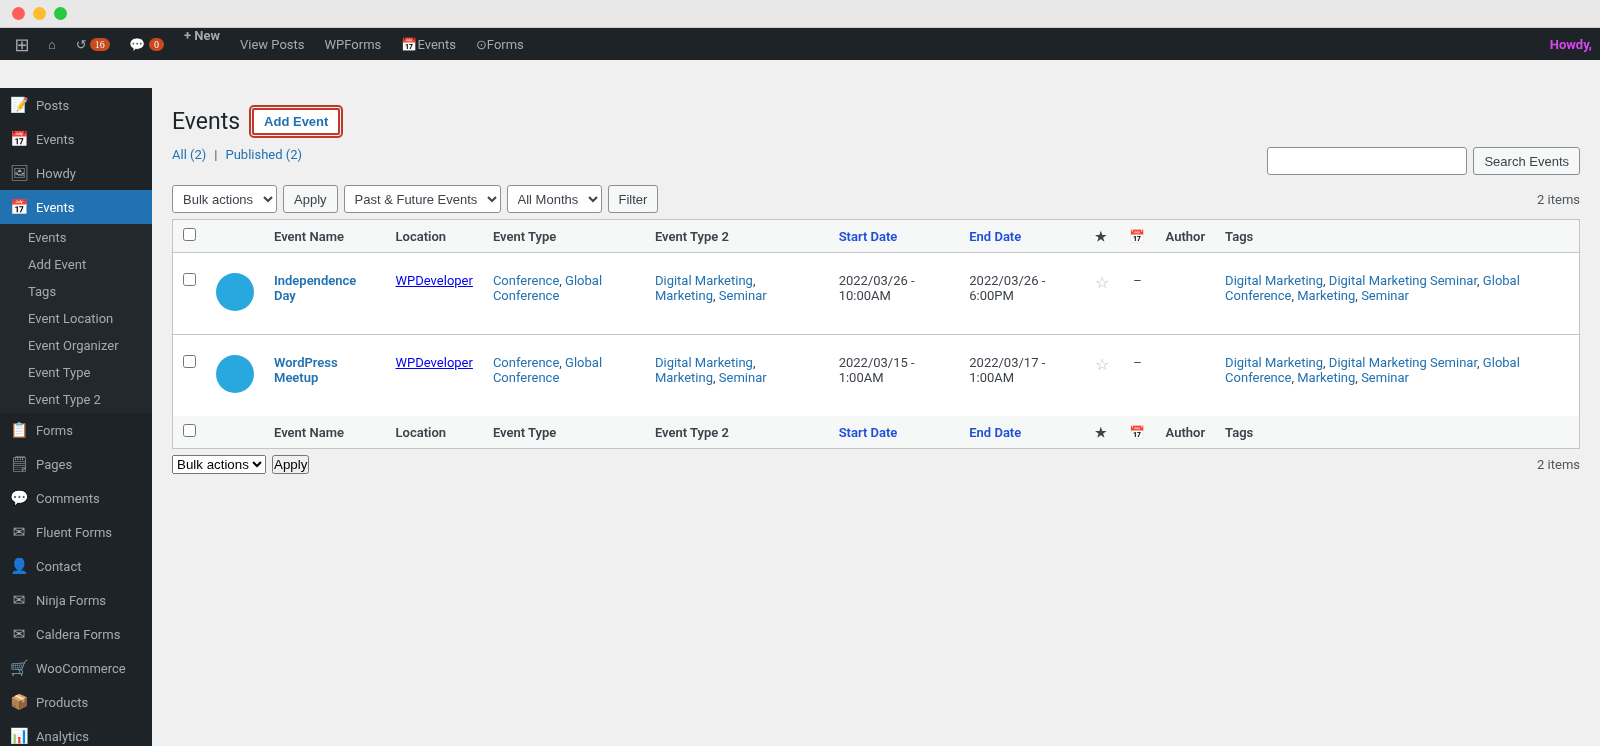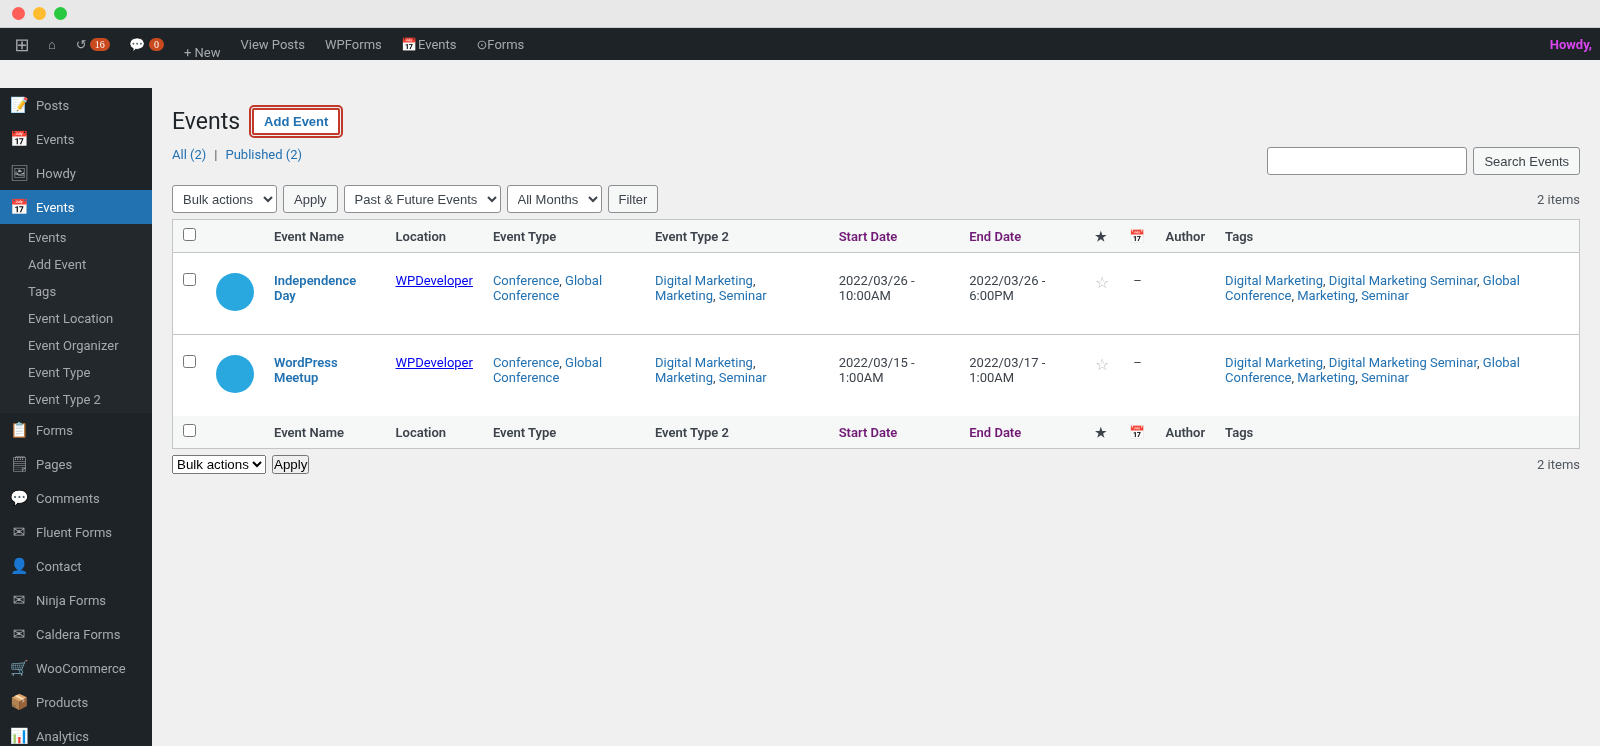--- a/index.html
+++ b/index.html
@@ -25,21 +25,21 @@
     }
     .adminbar-item {
       color: #a7aaad; padding: 0 8px; height: 32px;
       display: flex; align-items: center; font-size: 13px; cursor: pointer;
       white-space: nowrap;
     }
     .adminbar-item .count-badge {
       background: #ca4a1f; color: #fff; border-radius: 10px;
       padding: 1px 5px; font-size: 10px; margin-left: 3px; font-family: Liberation Serif, serif;
     }
-    .adminbar-new { display: flex; align-items: flex-end; gap: 3px; }
+    .adminbar-new { display: flex; align-items: flex-start; gap: 3px; font-weight: bold; }
     .adminbar-right { margin-left: auto; color: #d946ef; font-size: 13px; font-weight: bold; }
 
     
     #layout { display: flex; margin-top: 32px; height: calc(100vh - 32px); }
 
     
     #sidebar {
       width: 152px;
       background: #1d2327;
       color: #a7aaad;
@@ -110,21 +110,21 @@
     
     .wp-table {
       width: 100%; border-collapse: collapse; background: #fff;
       border: 1px solid #c3c4c7;
     }
     .wp-table th {
       background: #f6f7f7; border-bottom: 1px solid #c3c4c7;
       padding: 8px 10px; text-align: left; font-size: 13px; font-weight: 600;
       color: #3c434a;
     }
-    .wp-table th.sortable { color: #701a75; cursor: pointer; }
+    .wp-table th.sortable { color: #1d4ed8; cursor: pointer; }
     .wp-table td {
       border-bottom: 1px solid #c3c4c7; padding: 20px 10px;
       vertical-align: top; font-size: 13px;
     }
     .wp-table tr:last-child td { border-bottom: none; }
     .wp-table .col-check { width: 26px; }
     .wp-table .col-avatar { width: 52px; }
     .event-avatar {
       width: 38px; height: 38px; border-radius: 50%; background: #29a8e0;
       display: inline-block;

